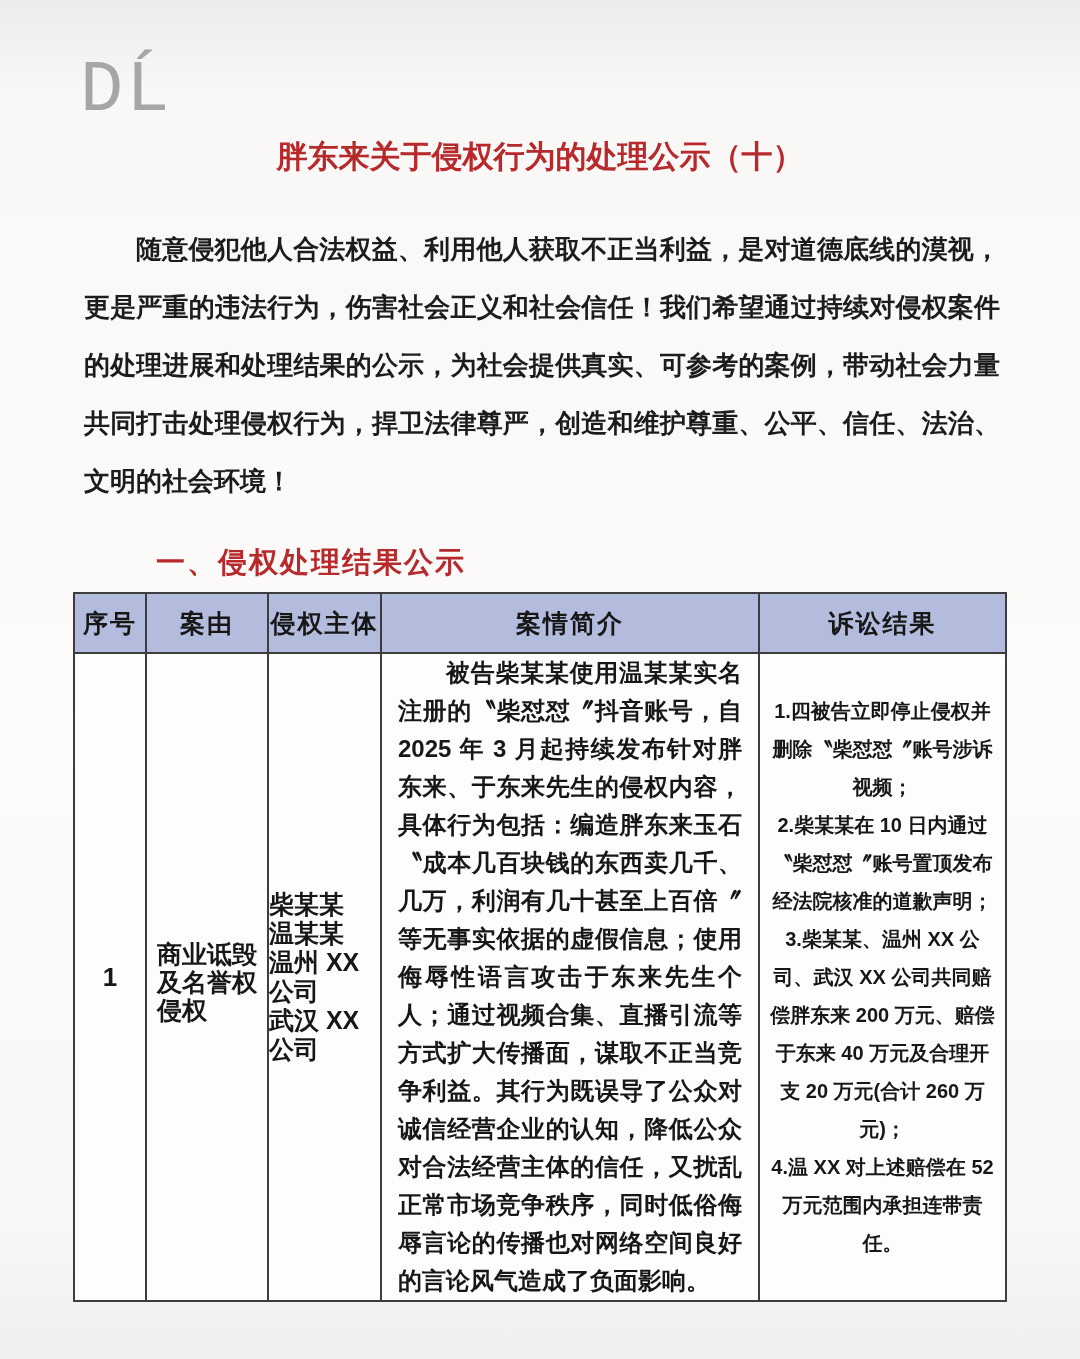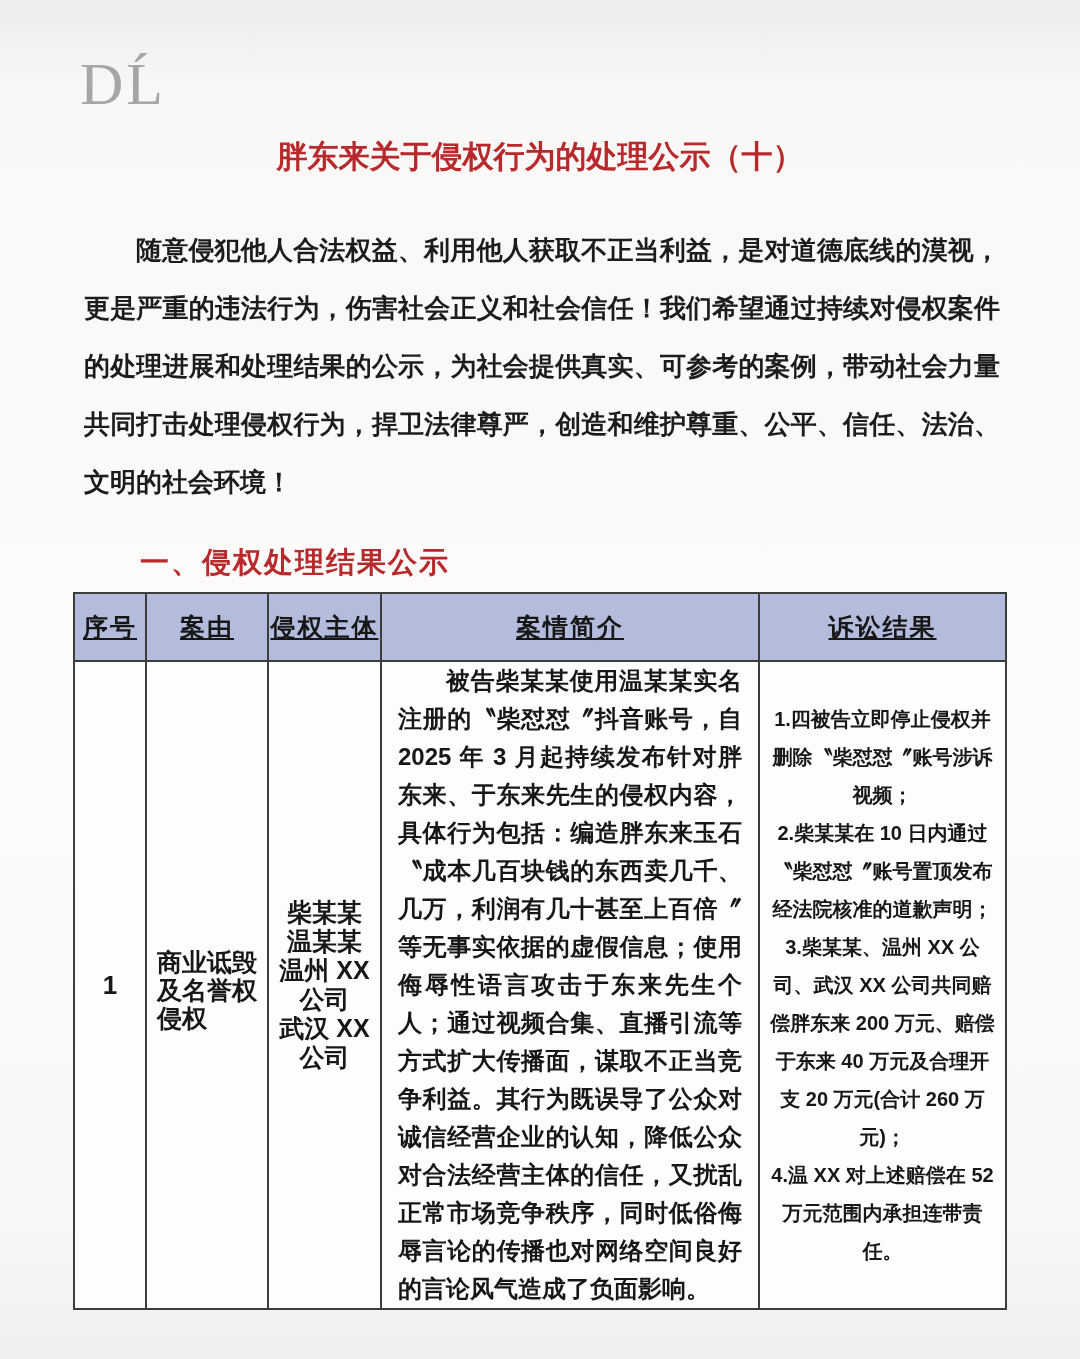--- a/index.html
+++ b/index.html
@@ -7,66 +7,66 @@
   body {
     position:relative;
     font-family:"Liberation Sans", sans-serif;
     color:#1b1b1b;
     background:linear-gradient(180deg,#edecec 0%,#f9f8f7 7%,#fcfbfa 55%,#f8f7f6 90%,#f0efee 100%);
     overflow:hidden;
   }
 
   .logo {
     position:absolute; left:80px; top:50px;
-    font-family:Liberation Serif, serif;
-    font-size:60px; font-weight:400;
+    font-family:Liberation Mono, monospace;
+    font-size:72px; font-weight:400;
     color:var(--logo-gray,#a8a5a6);
     letter-spacing:3px;
   }
 
   .title {
     position:absolute; top:136px; left:0; width:100%;
     text-align:center;
     font-size:31px; font-weight:700;
     color:var(--accent-red,#b8292c);
   }
 
   .intro {
     position:absolute; top:221px; left:84px; width:916px;
     font-size:26px; font-weight:700; line-height:58px;
     color:#1c1c1c;
-    text-align:justify; text-indent:2em;
+    text-align:justify; text-indent:2em;font-family:Liberation Serif, serif;
   }
 
   .section-heading {
-    position:absolute; top:543px; left:140px;
+    position:absolute; top:543px; left:156px;
     font-size:29px; font-weight:700;
     color:var(--accent-red,#bf2c2c);
     letter-spacing:2px;
   }
 
   table.results-table {
     position:absolute; top:592px; left:73px; width:932px;
     border-collapse:collapse; table-layout:fixed;
     background:#fdfdfd;
   }
   .results-table th, .results-table td {
     border:2px solid var(--table-border,#3d3d3d);
     font-weight:700; color:#171717;
   }
   .results-table th {
-    height:68px;
+    height:60px;
     background:var(--table-header-bg,#b3bcdc);
-    font-size:25px; letter-spacing:2px;text-decoration:underline;
+    font-size:25px; letter-spacing:2px;
   }
   .results-table tbody td { height:626px; vertical-align:middle; }
 
   .c-no      { text-align:center; font-size:26px; }
   .c-cause   { font-size:25px; line-height:28px; padding:9px 4px 0 10px; text-align:left; }
-  .c-subject { font-size:25px; line-height:29px; text-align:center; white-space:pre-line;border-radius:20px; }
+  .c-subject { font-size:25px; line-height:29px; text-align:left; white-space:pre-line;border-radius:20px; }
   .c-summary { font-size:24px; line-height:38px; padding:0 16px; text-align:justify; text-indent:2em; }
   .c-result  { font-size:20px; line-height:38px; padding:0 6px; text-align:center; white-space:pre-line; }
 </style>
 </head>
 <body>
 
 <div class="logo">DĹ</div>
 
 <h1 class="title">胖东来关于侵权行为的处理公示（十）</h1>
 

